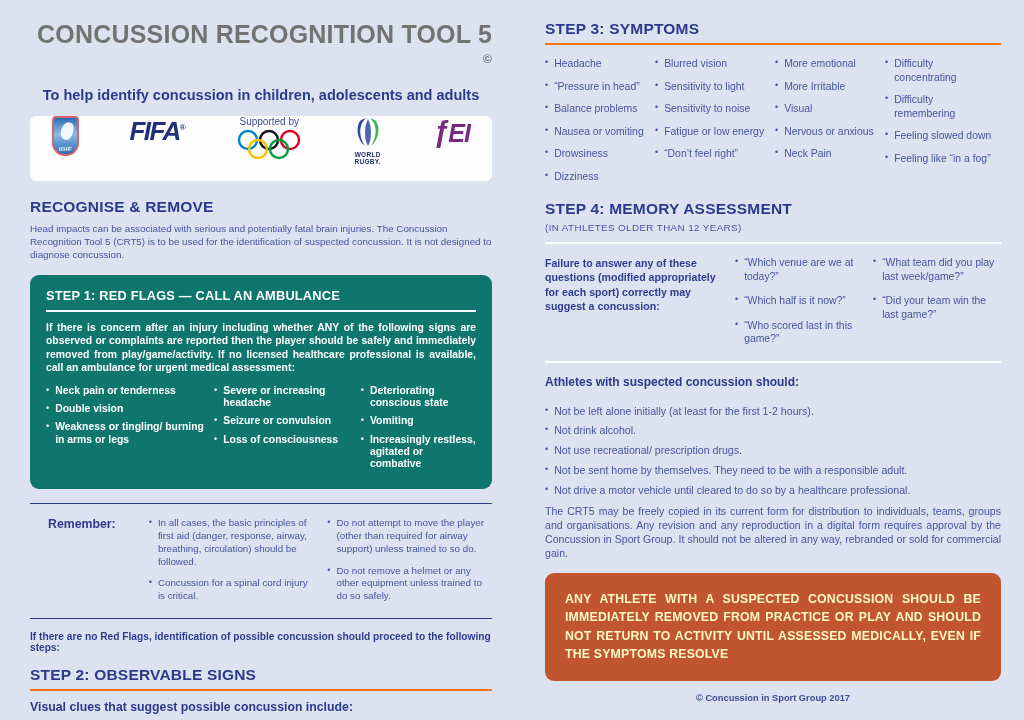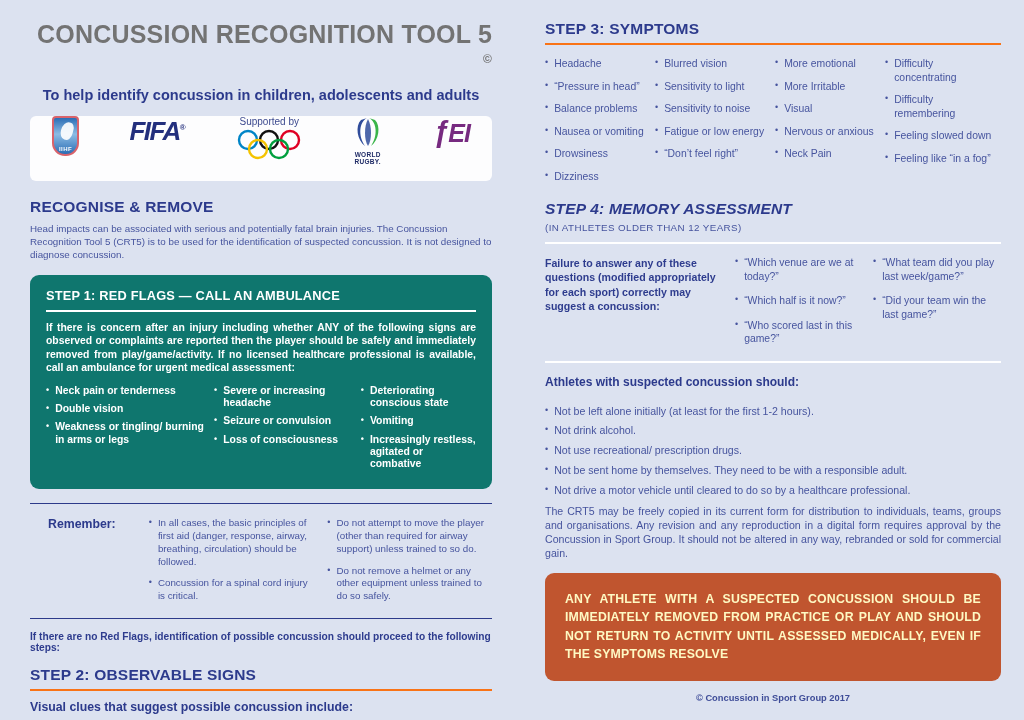--- a/index.html
+++ b/index.html
@@ -73,21 +73,21 @@
   .step2-heading { margin-top:13px; }
   .visual-clues { font-size:12.3px; font-weight:bold; color:#2c3a8c; margin-top:9px; }
 
   .page-footer { text-align:center; font-size:9.3px; font-weight:bold; color:#3e4c98; margin-top:12px; }
 
   
   .step3-cols { margin-top:12px; }
   .step3-cols ul.blist li { font-size:10.4px; line-height:1.3; margin-bottom:9px; color:#46549e; }
   .s3-c1 { width:104px; } .s3-c2 { width:112px; margin-left:6px; } .s3-c3 { width:106px; margin-left:8px; } .s3-c4 { width:112px; margin-left:4px; }
 
-  .step4-heading { margin-top:8px;font-style:italic; }
+  .step4-heading { margin-top:8px; }
   .step4-sub { font-size:9.8px; color:#46549e; letter-spacing:.4px; margin-top:4px; }
   .hr-white { border:none; border-top:2px solid #fff; }
   .step4-rule-top { margin:9px 0 12px; }
   .step4-rule-bot { margin:4px 0 12px; }
   .mem-row { display:flex; }
   .mem-intro { width:178px; font-size:10.6px; font-weight:bold; line-height:1.35; color:#2e3c8e; }
   .mem-row ul.blist li { font-size:10.4px; line-height:1.3; margin-bottom:11px; color:#46549e; }
   .mq-c1 { width:138px; margin-left:12px; } .mq-c2 { width:128px; }
 
   .athletes-heading { font-size:12px; font-weight:bold; color:#2c3a8c; margin-bottom:16px; }

